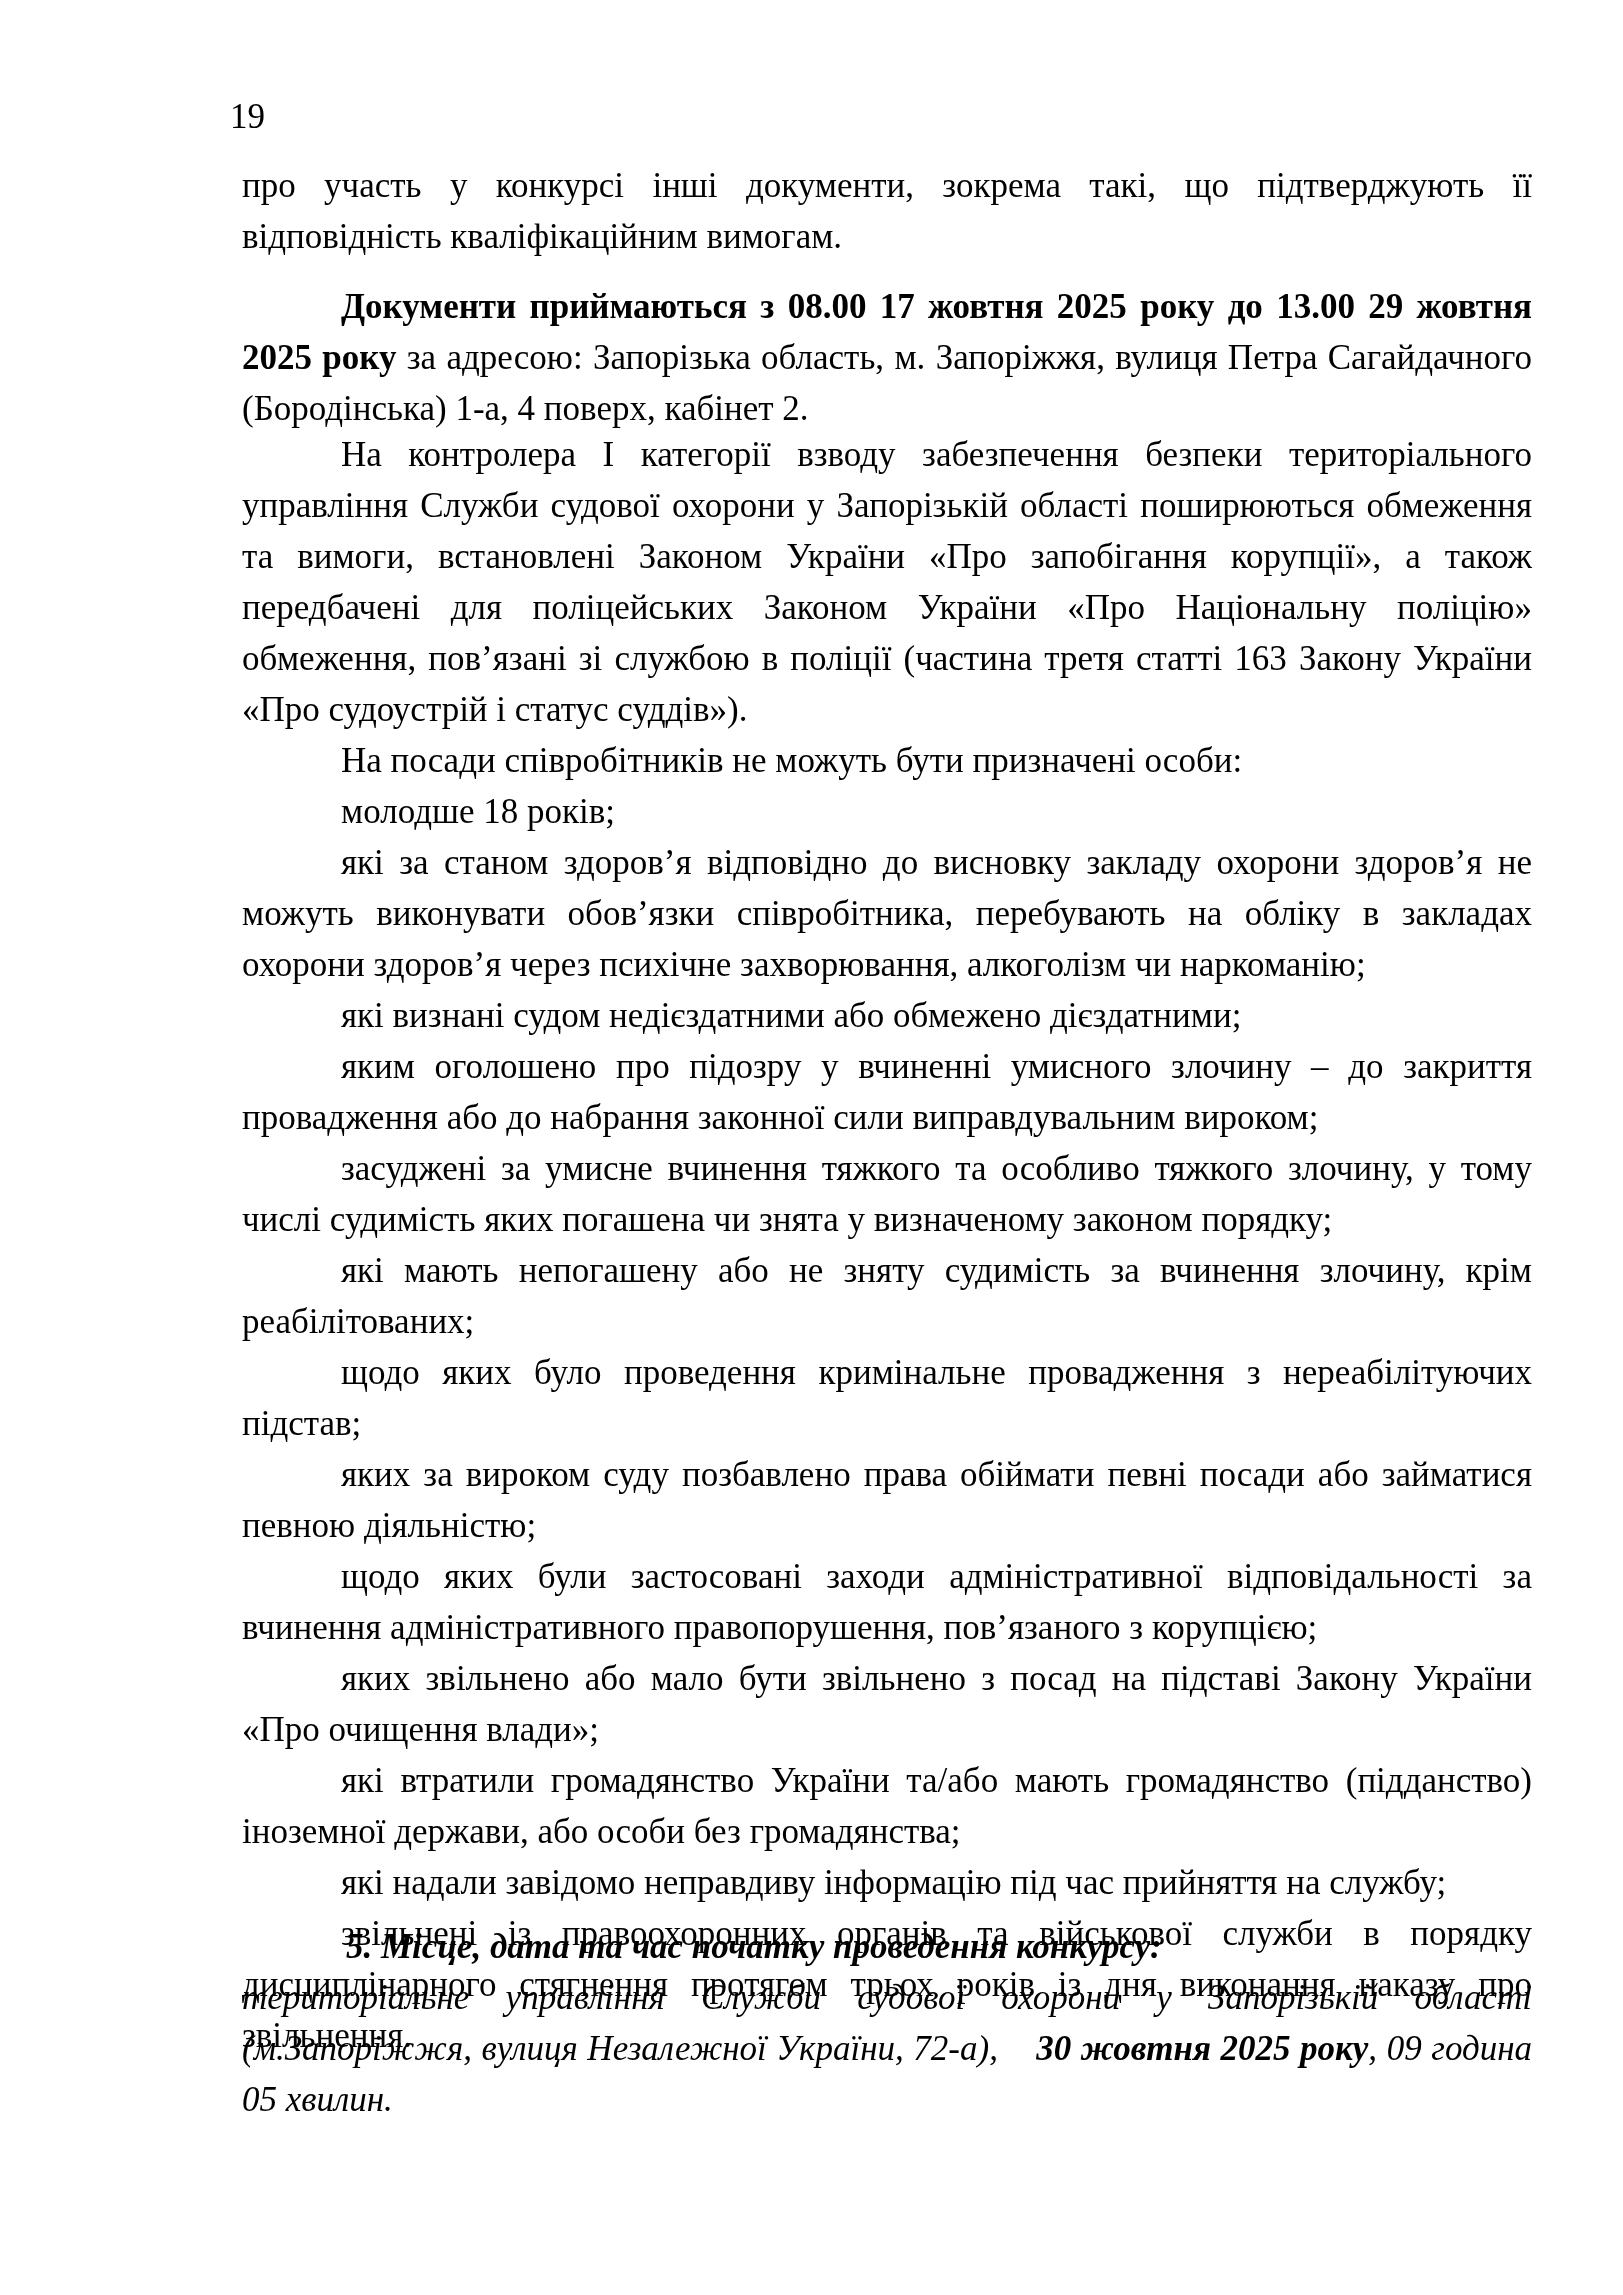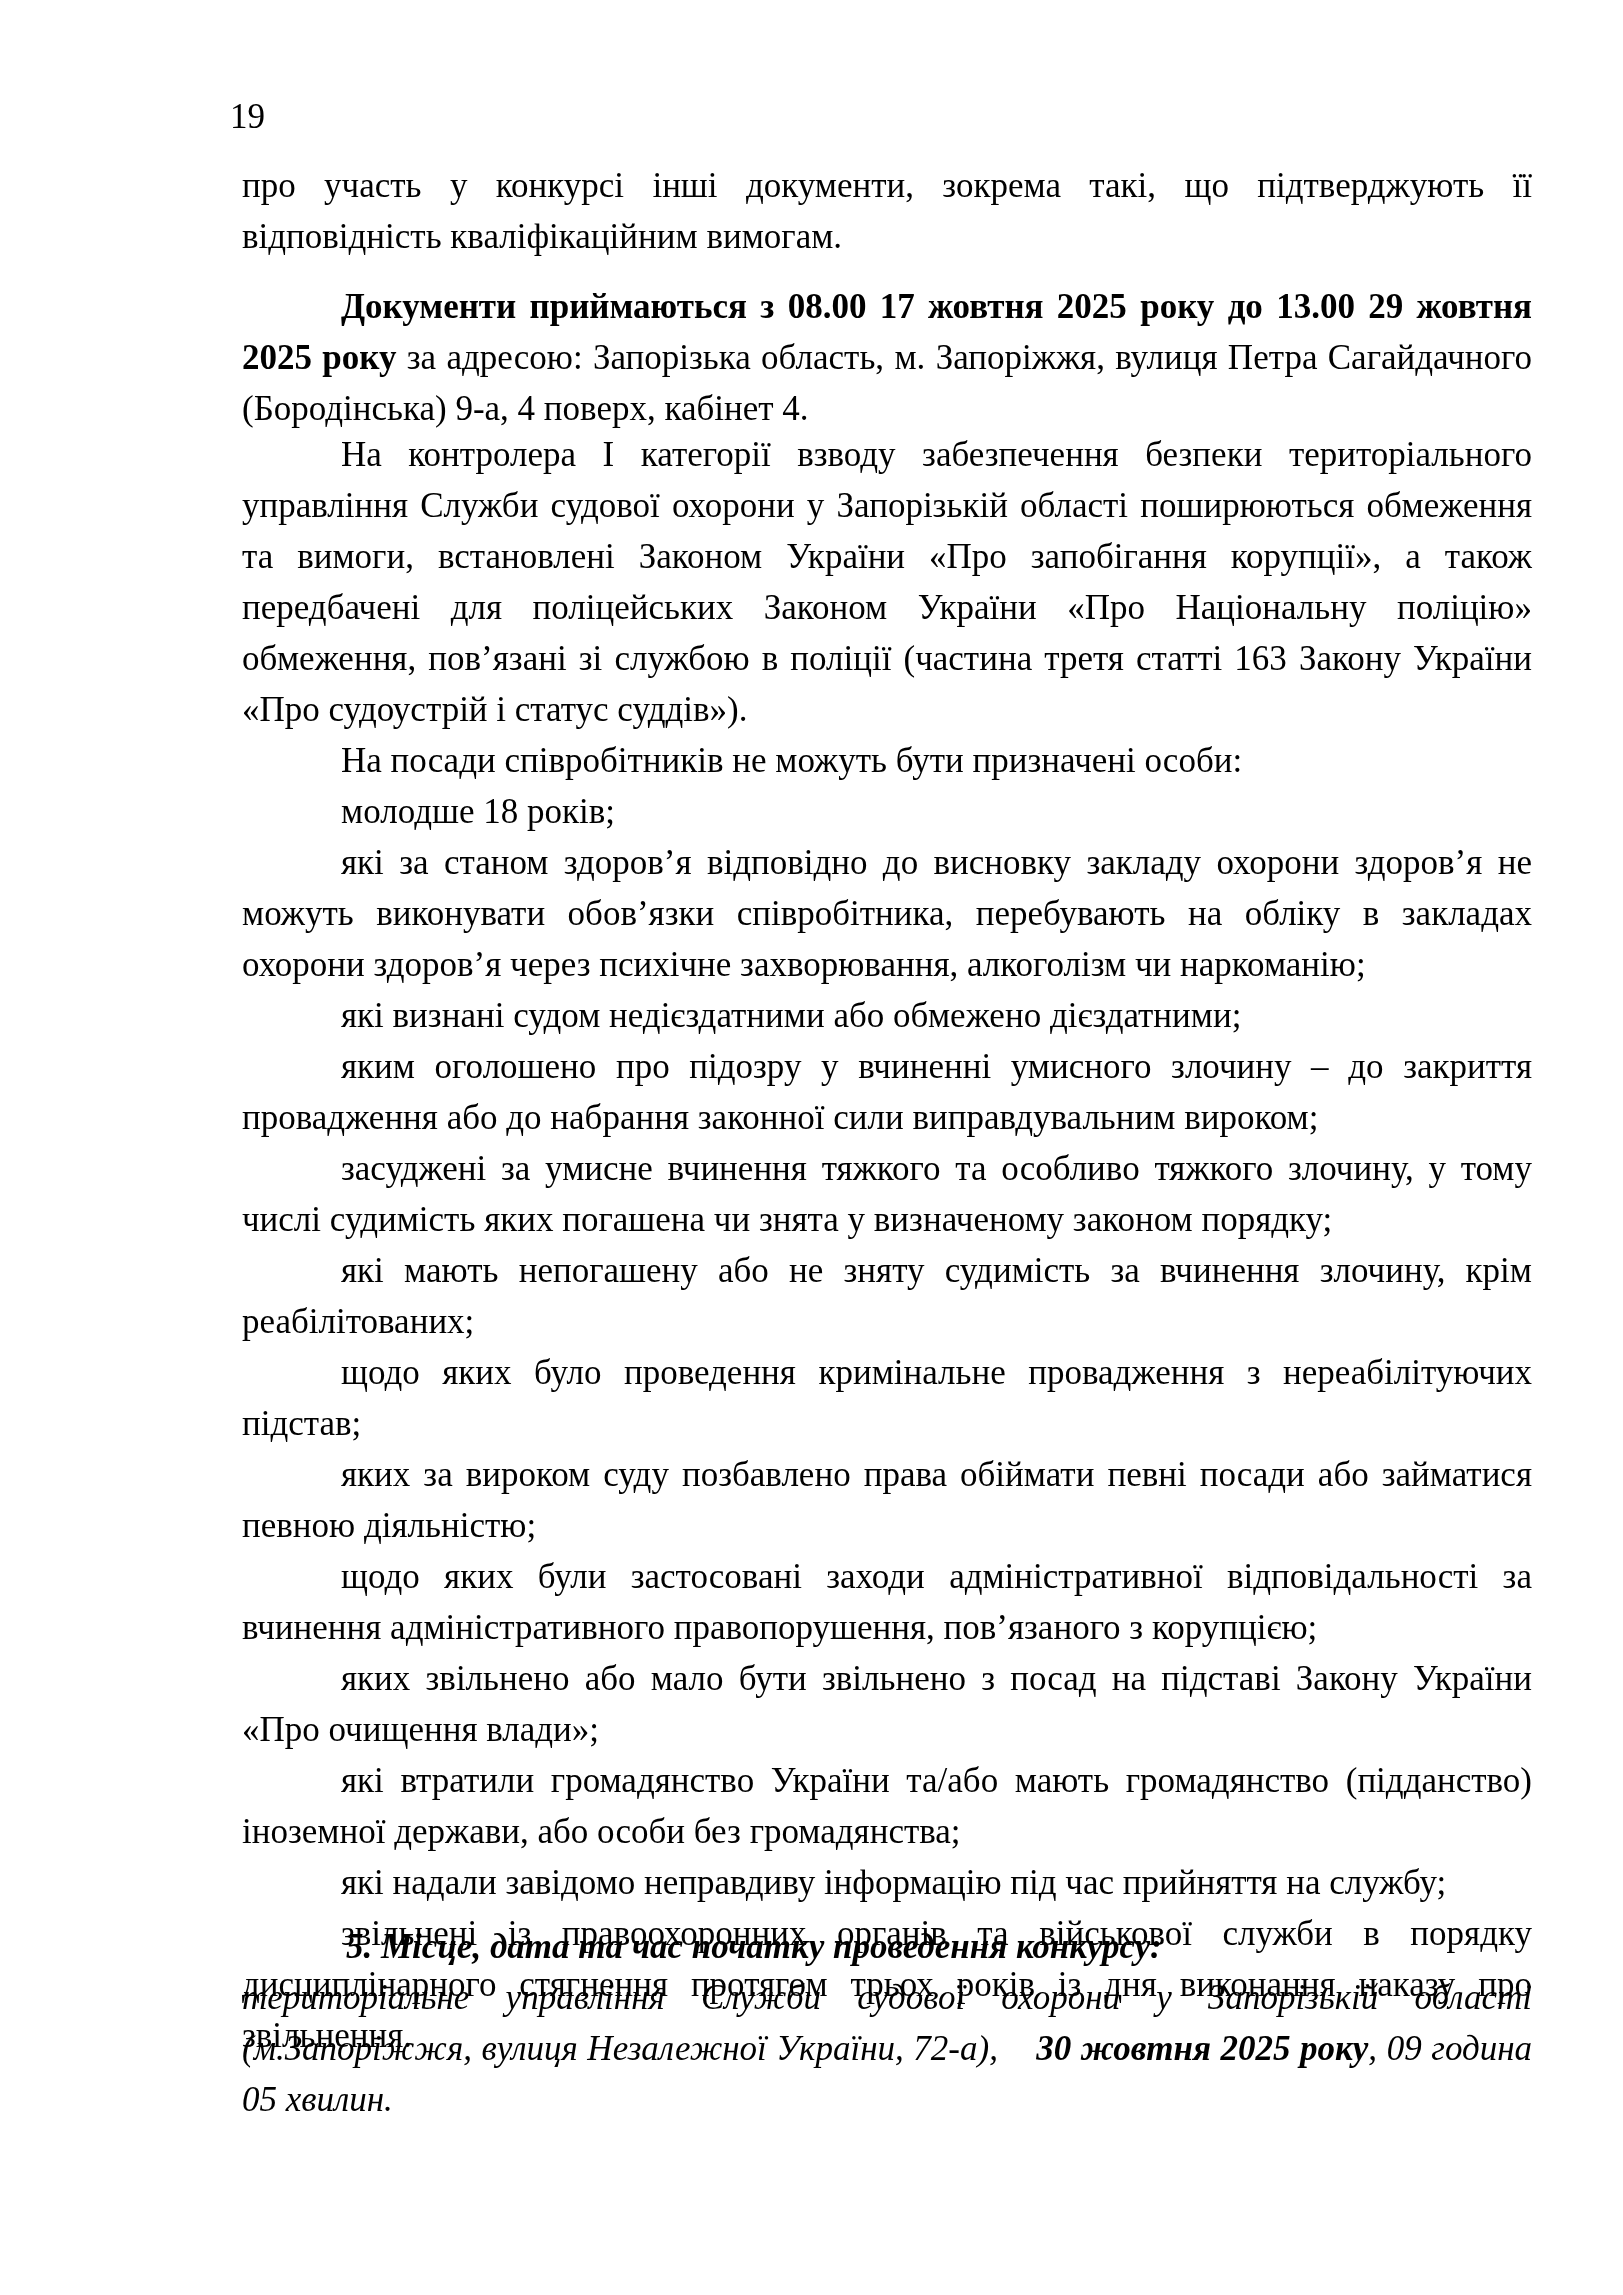--- a/index.html
+++ b/index.html
@@ -21,21 +21,21 @@
 <body>
 
 <div class="page">
   <div class="page-num">19</div>
 
   <div class="block" style="top:160px;">
     <p class="last">про участь у конкурсі інші документи, зокрема такі, що підтверджують її відповідність кваліфікаційним вимогам.</p>
   </div>
 
   <div class="block" style="top:281px;">
-    <p class="indent last"><b>Документи приймаються з 08.00 17 жовтня 2025 року до 13.00 29 жовтня 2025 року</b><span> за адресою: Запорізька область, м. Запоріжжя, вулиця Петра Сагайдачного (Бородінська) 9-а, 4 поверх, кабінет 4.</span></p>
+    <p class="indent last"><b>Документи приймаються з 08.00 17 жовтня 2025 року до 13.00 29 жовтня 2025 року</b><span> за адресою: Запорізька область, м. Запоріжжя, вулиця Петра Сагайдачного (Бородінська) 1-а, 4 поверх, кабінет 2.</span></p>
   </div>
 
   <div class="block" style="top:429px;">
     <p class="indent last">На контролера І категорії взводу забезпечення безпеки територіального управління Служби судової охорони у Запорізькій області поширюються обмеження та вимоги, встановлені Законом України «Про запобігання корупції», а також передбачені для поліцейських Законом України «Про Національну поліцію» обмеження, пов’язані зі службою в поліції (частина третя статті 163 Закону України «Про судоустрій і статус суддів»).</p>
     <p class="indent last">На посади співробітників не можуть бути призначені особи:</p>
     <p class="indent last">молодше 18 років;</p>
     <p class="indent last">які за станом здоров’я відповідно до висновку закладу охорони здоров’я не можуть виконувати обов’язки співробітника, перебувають на обліку в закладах охорони здоров’я через психічне захворювання, алкоголізм чи наркоманію;</p>
     <p class="indent last">які визнані судом недієздатними або обмежено дієздатними;</p>
     <p class="indent last">яким оголошено про підозру у вчиненні умисного злочину – до закриття провадження або до набрання законної сили виправдувальним вироком;</p>
     <p class="indent last">засуджені за умисне вчинення тяжкого та особливо тяжкого злочину, у тому числі судимість яких погашена чи знята у визначеному законом порядку;</p>

